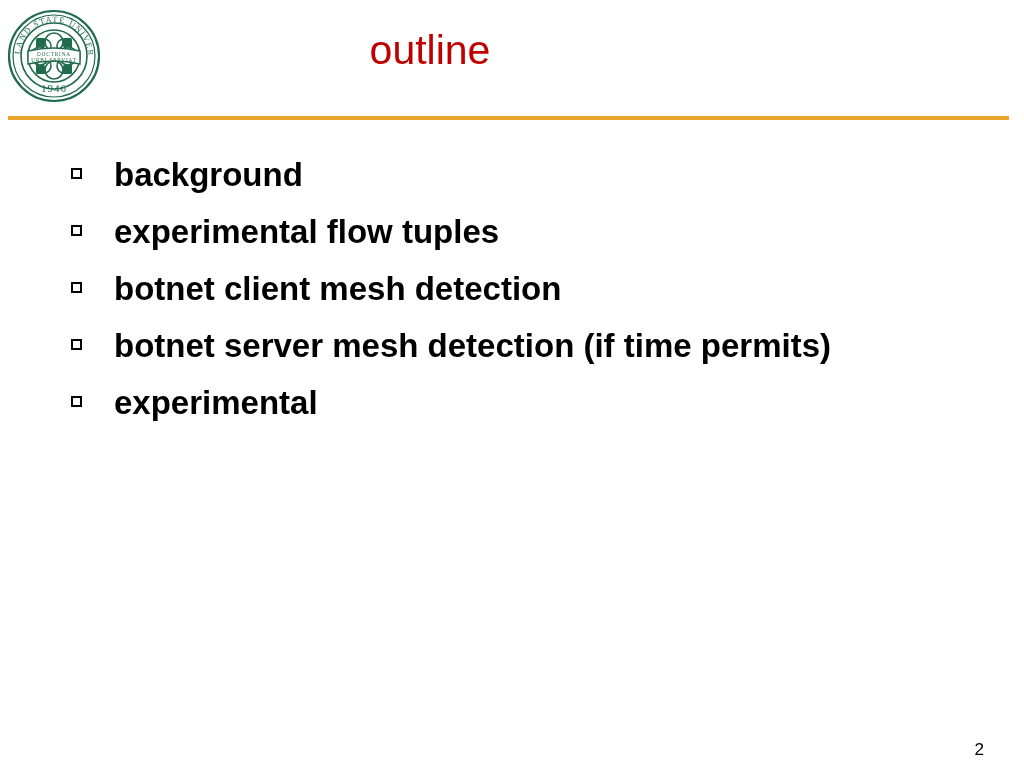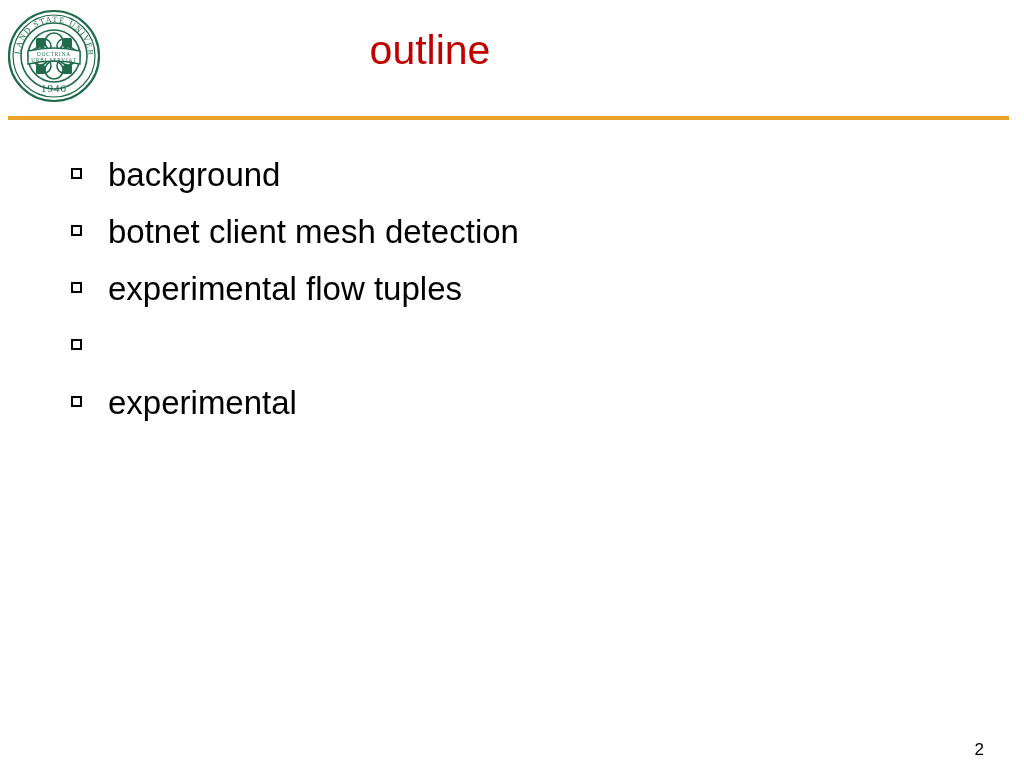--- a/index.html
+++ b/index.html
@@ -88,21 +88,22 @@
     height: 11px;
     border: 2px solid #000000;
     box-sizing: border-box;
     vertical-align: 1px;
   }
   .bullet-text {
     color: #000000;
     font-size: 33px;
     line-height: 45px;
     white-space: nowrap;
-    font-weight: 400;
+    font-weight: 700;
+    margin-left: 6px;
   }
 
   
   .page-number {
     position: absolute;
     right: 40px;
     bottom: 8px;
     color: #000000;
     font-size: 17px;
     line-height: 20px;
@@ -165,30 +166,31 @@
 
   <div class="bullets">
 
     <div class="bullet-row">
       <span class="bullet-marker"><span class="sq"></span></span>
       <span class="bullet-text">background</span>
     </div>
 
     <div class="bullet-row">
       <span class="bullet-marker"><span class="sq"></span></span>
+      <span class="bullet-text">experimental flow tuples</span>
+    </div>
+
+    <div class="bullet-row">
+      <span class="bullet-marker"><span class="sq"></span></span>
       <span class="bullet-text">botnet client mesh detection</span>
     </div>
 
     <div class="bullet-row">
       <span class="bullet-marker"><span class="sq"></span></span>
-      <span class="bullet-text">experimental flow tuples</span>
-    </div>
-
-    <div class="bullet-row">
-      <span class="bullet-marker"><span class="sq"></span></span>
+      <span class="bullet-text">botnet server mesh detection (if time permits)</span>
     </div>
 
     <div class="bullet-row">
       <span class="bullet-marker"><span class="sq"></span></span>
       <span class="bullet-text">experimental</span>
     </div>
 
   </div>
 
   <div class="page-number">2</div>

